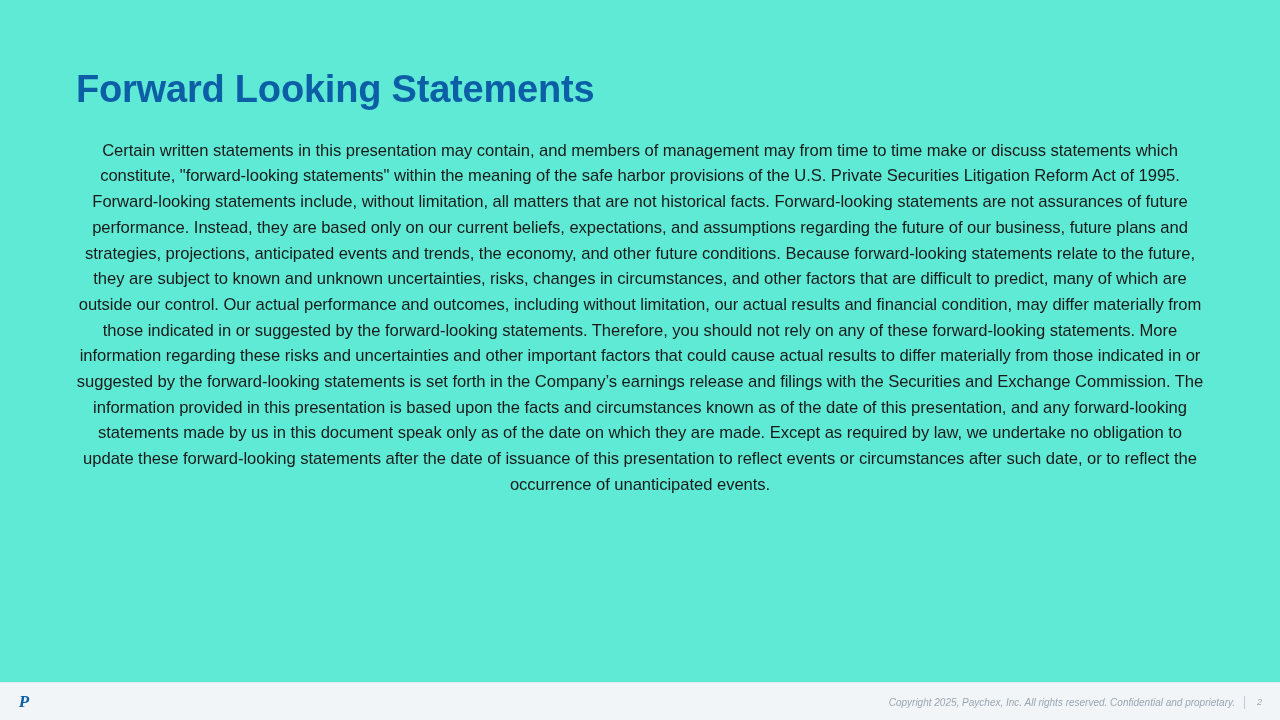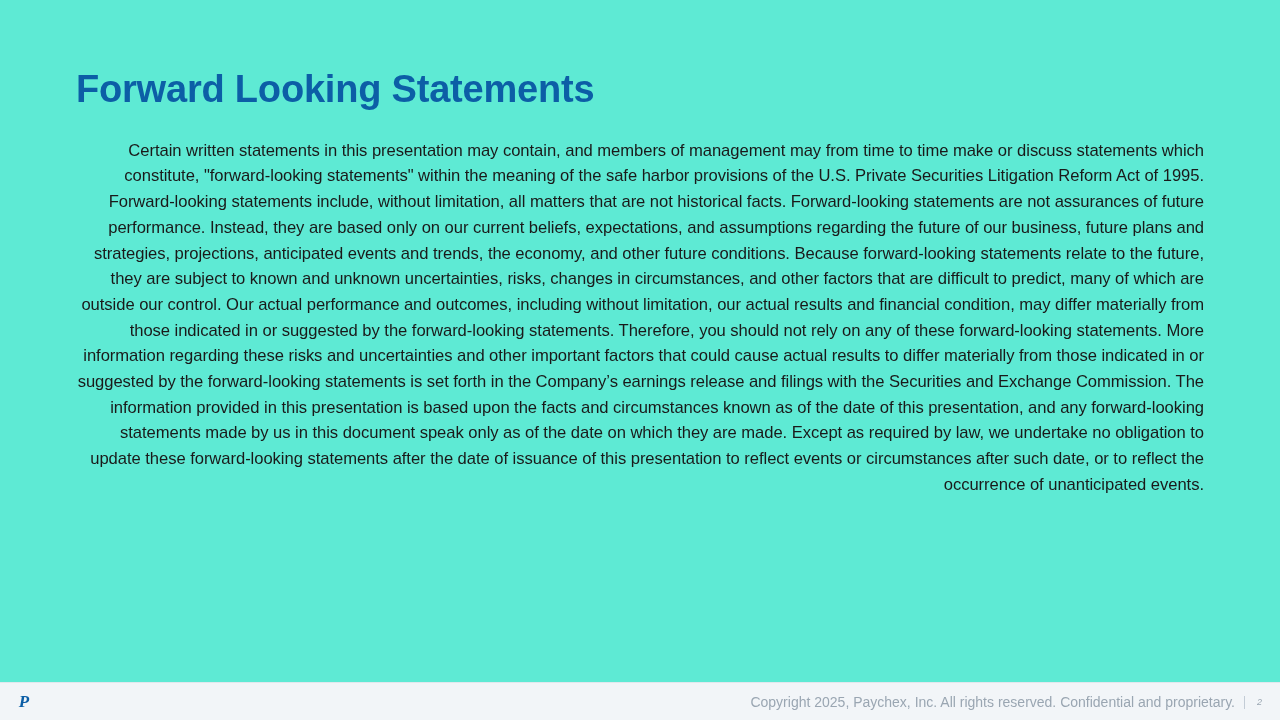--- a/index.html
+++ b/index.html
@@ -32,21 +32,21 @@
     color: #0c5ea6;
     letter-spacing: -0.2px;
     line-height: 1.15;
     margin: 0 0 26px 0;
   }
   .body-text {
     font-size: 16.6px;
     line-height: 25.7px;
     color: #1a1a1a;
     width: 1128px;
-    text-align: right;
+    text-align: center;
     margin: 0;
     letter-spacing: -0.05px;
   }
   .footer {
     position: absolute;
     left: 0;
     bottom: 0;
     width: 1280px;
     height: 38px;
     background: #f2f5f8;
@@ -70,22 +70,23 @@
   .footer-right {
     position: absolute;
     right: 18px;
     top: 0;
     height: 38px;
     display: flex;
     align-items: center;
     gap: 9px;
   }
   .footer-copyright {
-    font-size: 14px;
+    font-size: 10px;
     color: #9aa6b2;
+    font-style: italic;
     white-space: nowrap;
   }
   .footer-divider {
     width: 1px;
     height: 13px;
     background: #c3ccd6;
   }
   .footer-pagenum {
     font-size: 9px;
     color: #9aa6b2;

